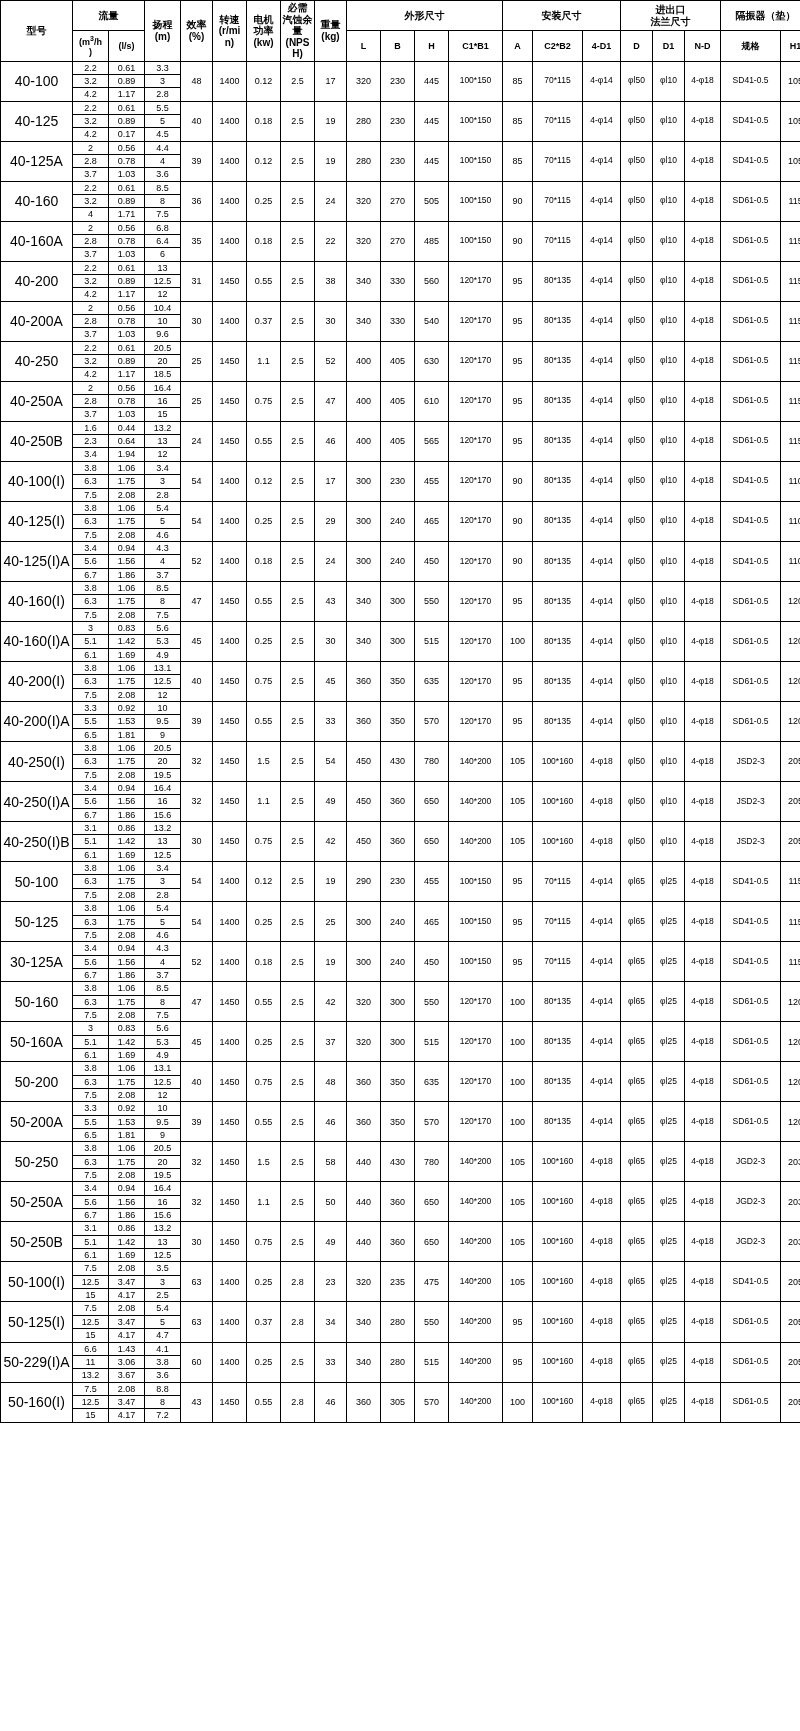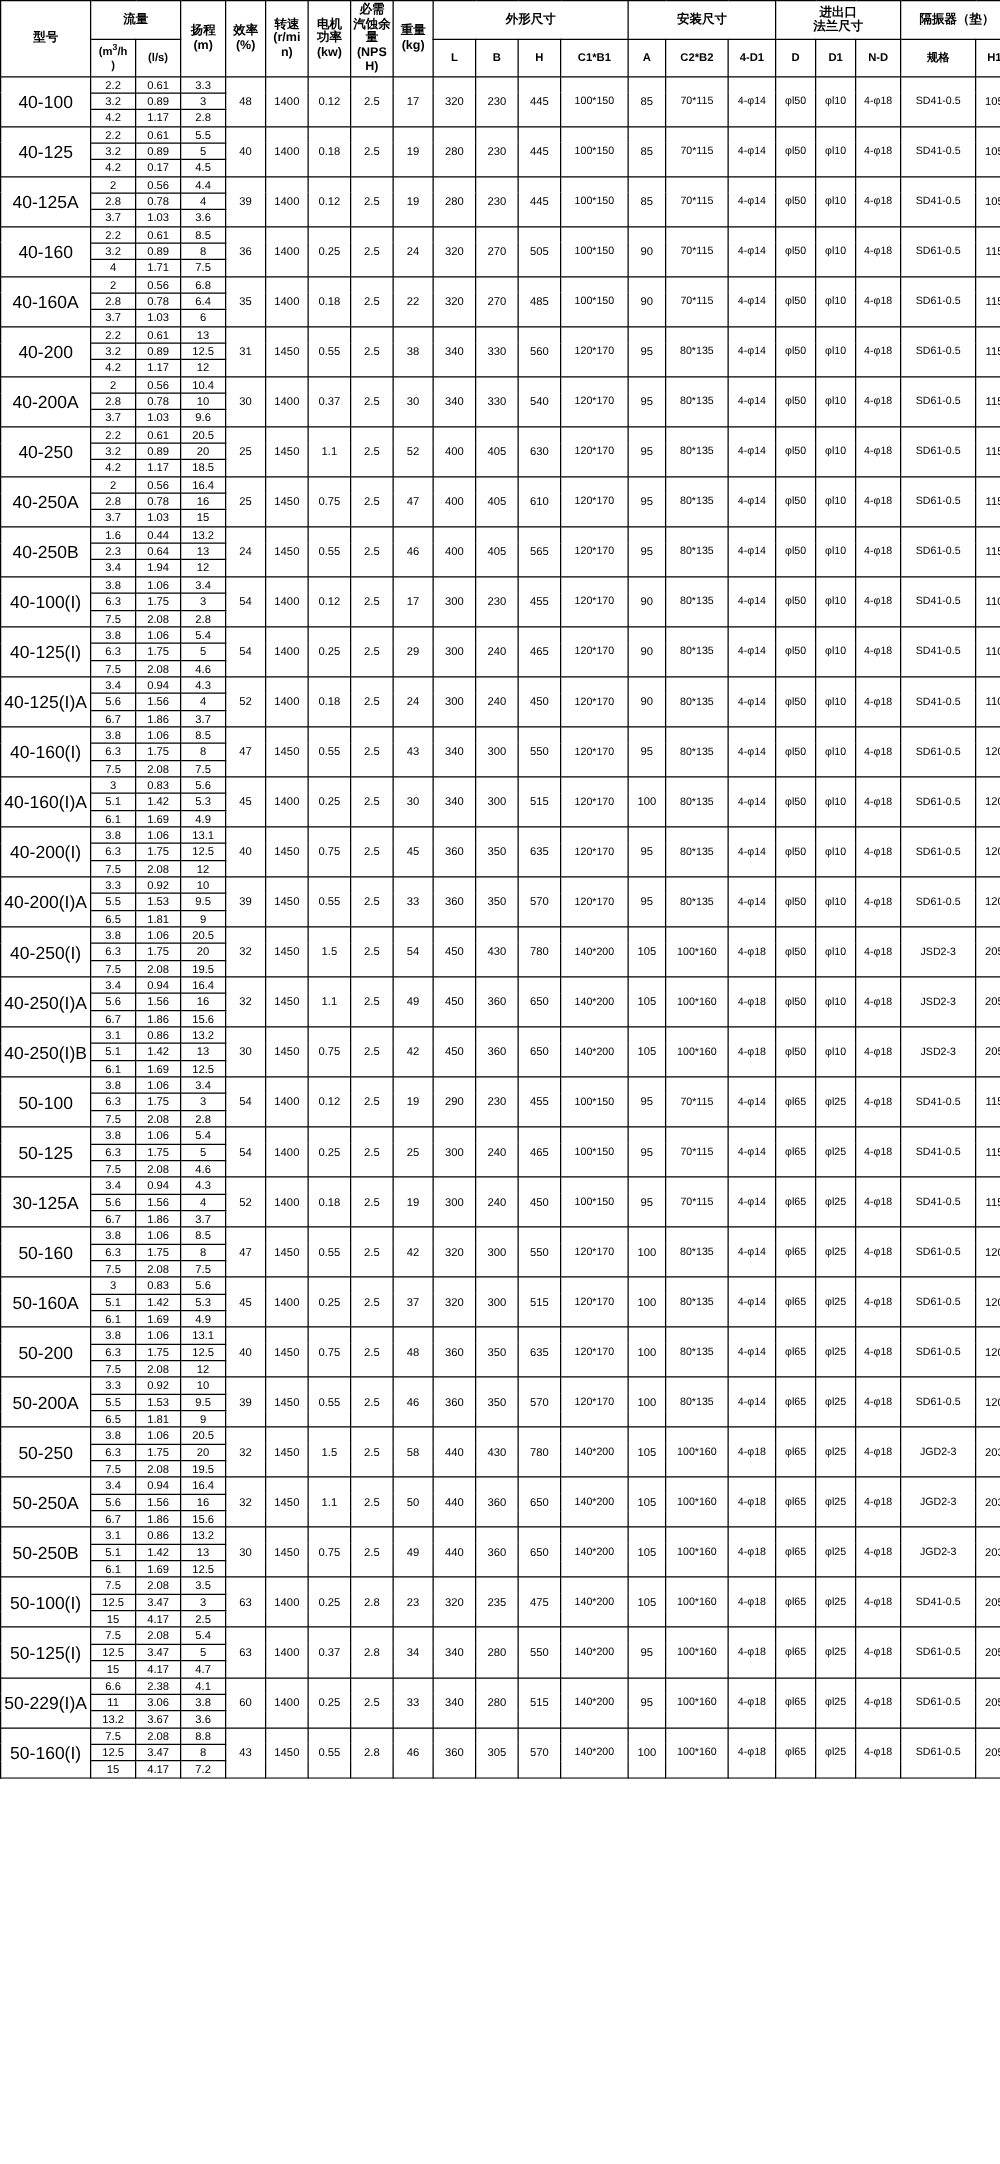--- a/index.html
+++ b/index.html
@@ -1127,21 +1127,21 @@
           <td class="flow-col">5</td>
         </tr>
         <tr>
           <td class="flow-col">15</td>
           <td class="flow-col">4.17</td>
           <td class="flow-col">4.7</td>
         </tr>
         <tr>
           <td class="model" rowspan="3">50-229(I)A</td>
           <td class="flow-col">6.6</td>
-          <td class="flow-col">2.38</td>
+          <td class="flow-col">1.43</td>
           <td class="flow-col">4.1</td>
           <td rowspan="3">60</td>
           <td rowspan="3">1400</td>
           <td rowspan="3">0.25</td>
           <td rowspan="3">2.5</td>
           <td rowspan="3">33</td>
           <td rowspan="3">340</td>
           <td rowspan="3">280</td>
           <td rowspan="3">515</td>
           <td class="small" rowspan="3">140*200</td>

